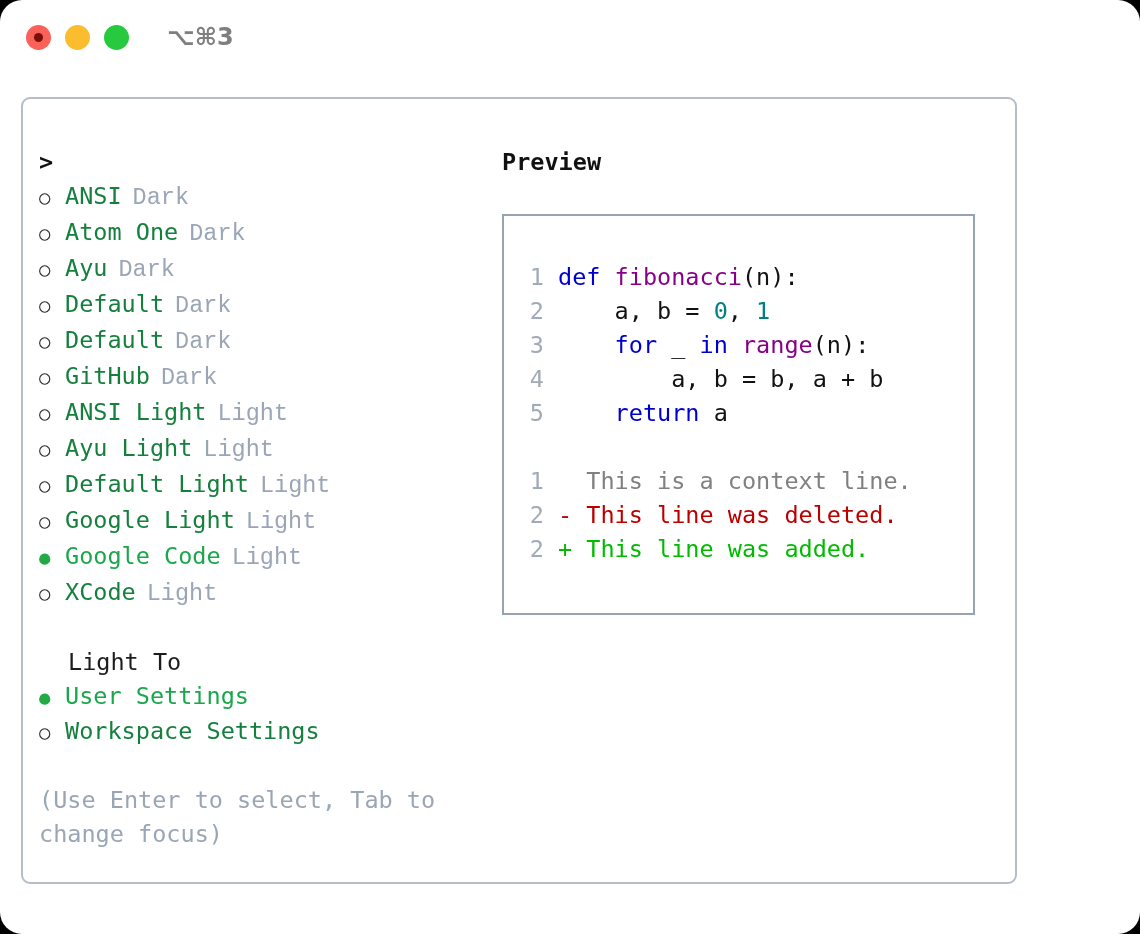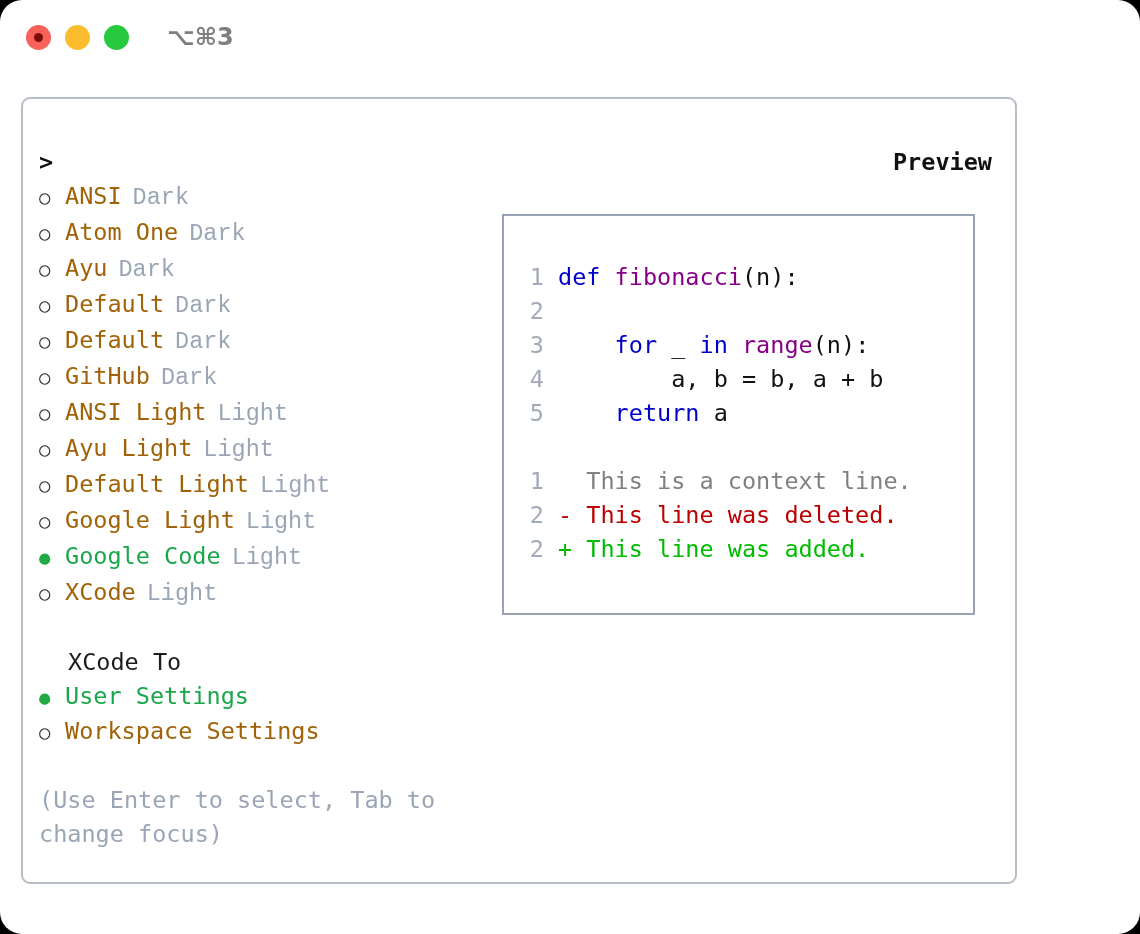--- a/index.html
+++ b/index.html
@@ -118,21 +118,21 @@
     width: 26px;
     flex: 0 0 26px;
     font-size: 19px;
     color: #2f2f2f;
     line-height: 34px;
   }
   .bullet.sel {
     color: #22aa44;
     font-size: 19px;
   }
-  .opt-label { color: #a16207; }
+  .opt-label { color: #15803d; }
   .opt-row.selected .opt-label { color: #1aa64b; }
   .opt-variant {
     color: #9aa5b5;
     margin-left: 11px;
     font-family: Liberation Mono, monospace;
   }
 
   .section-gap { height: 34px; }
 
   .apply-title {
@@ -156,21 +156,20 @@
     left: 479px;
     top: 46px;
     width: 490px;
   }
   .preview-title {
     font-size: 23.5px;
     font-weight: bold;
     color: #111111;
     line-height: 34px;
     margin-bottom: 0px;
-    text-align: right;
   }
   .preview-box {
     margin-top: 35px;
     width: 473px;
     height: 401px;
     border: 2px solid #97a3b3;
     background: #ffffff;
     box-sizing: border-box;
     position: relative;
   }
@@ -235,38 +234,38 @@
           <div class="opt-row"><span class="bullet">○</span><span class="opt-label">ANSI Light</span><span class="opt-variant">Light</span></div>
           <div class="opt-row"><span class="bullet">○</span><span class="opt-label">Ayu Light</span><span class="opt-variant">Light</span></div>
           <div class="opt-row"><span class="bullet">○</span><span class="opt-label">Default Light</span><span class="opt-variant">Light</span></div>
           <div class="opt-row"><span class="bullet">○</span><span class="opt-label">Google Light</span><span class="opt-variant">Light</span></div>
           <div class="opt-row selected"><span class="bullet sel">●</span><span class="opt-label">Google Code</span><span class="opt-variant">Light</span></div>
           <div class="opt-row"><span class="bullet">○</span><span class="opt-label">XCode</span><span class="opt-variant">Light</span></div>
         </div>
 
       <div class="section-gap"></div>
 
-      <div class="apply-title">XCode To</div>
+      <div class="apply-title">Light To</div>
 
       <div id="apply-list">
           <div class="opt-row selected"><span class="bullet sel">●</span><span class="opt-label">User Settings</span></div>
           <div class="opt-row"><span class="bullet">○</span><span class="opt-label">Workspace Settings</span></div>
         </div>
 
       <div class="hint">(Use Enter to select, Tab to change focus)</div>
     </div>
 
     <div class="right-col">
       <div class="preview-title">Preview</div>
 
       <div class="preview-box">
         <div class="code-area">
           <div id="code-lines">
               <div class="code-line"><span class="ln">1</span><span><span class="tok-kw">def </span><span class="tok-fn">fibonacci</span><span class="tok-txt">(n):</span></span></div>
-              <div class="code-line"><span class="ln">2</span></div>
+              <div class="code-line"><span class="ln">2</span><span><span class="tok-txt">    a, b = </span><span class="tok-num">0</span><span class="tok-txt">, </span><span class="tok-num">1</span></span></div>
               <div class="code-line"><span class="ln">3</span><span><span class="tok-txt">    </span><span class="tok-kw">for</span><span class="tok-txt"> _ </span><span class="tok-kw">in</span><span class="tok-txt"> </span><span class="tok-fn">range</span><span class="tok-txt">(n):</span></span></div>
               <div class="code-line"><span class="ln">4</span><span><span class="tok-txt">        a, b = b, a + b</span></span></div>
               <div class="code-line"><span class="ln">5</span><span><span class="tok-txt">    </span><span class="tok-kw">return</span><span class="tok-txt"> a</span></span></div>
             </div>
           <div class="blank-line"></div>
           <div id="diff-lines">
               <div class="code-line"><span class="ln">1</span><span class="tok-ctx"> </span><span class="tok-ctx"> This is a context line.</span></div>
               <div class="code-line"><span class="ln">2</span><span class="tok-del">-</span><span class="tok-del"> This line was deleted.</span></div>
               <div class="code-line"><span class="ln">2</span><span class="tok-add">+</span><span class="tok-add"> This line was added.</span></div>
             </div>

